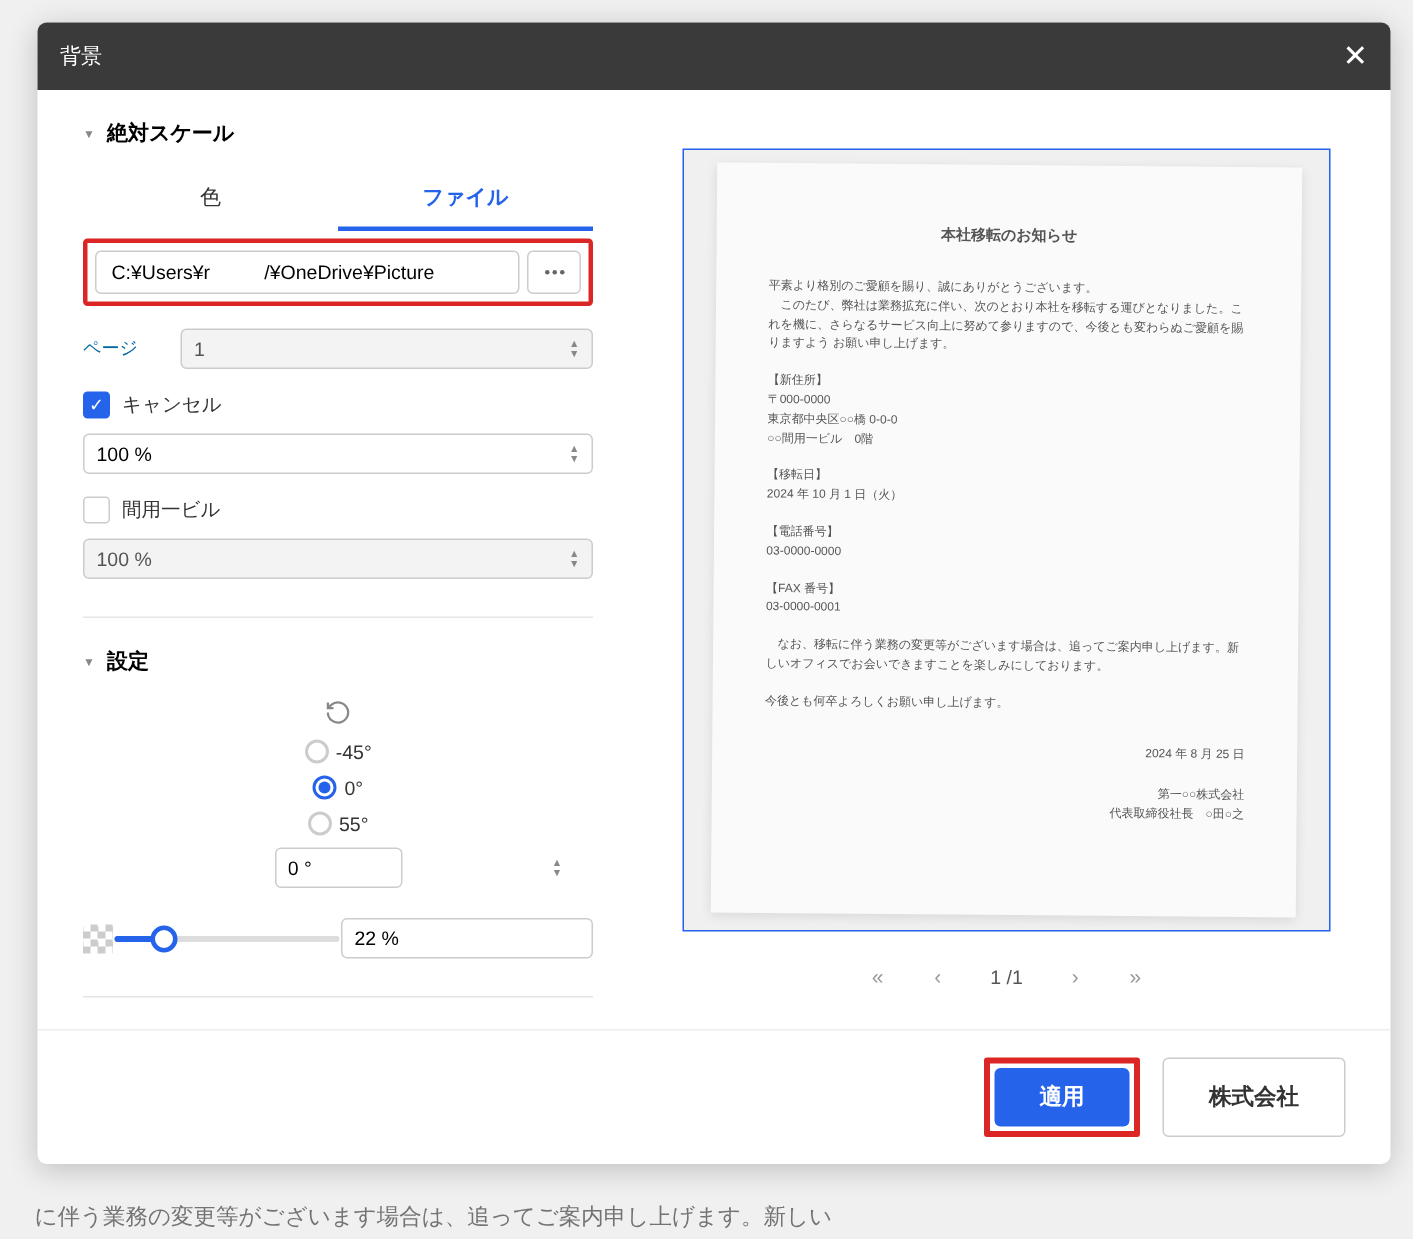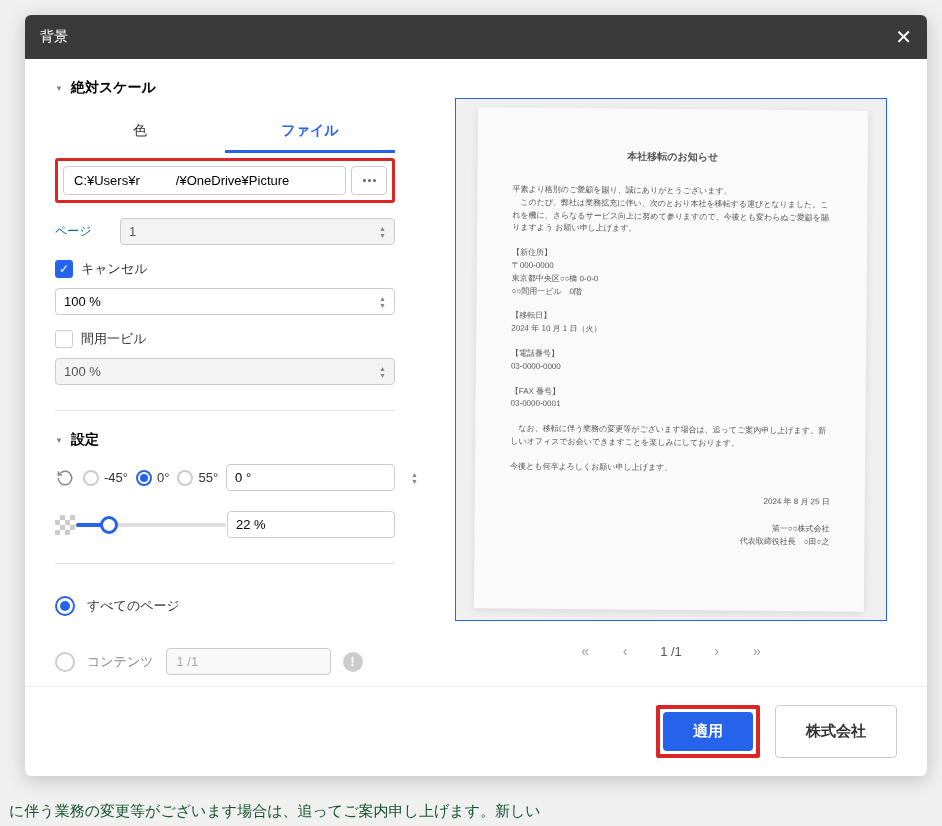--- a/index.html
+++ b/index.html
@@ -11,23 +11,23 @@
     body {
       background: #f0f0f0;
       position: relative;
       width: 942px;
       height: 826px;
       overflow: hidden;
     }
     .background-text {
       position: absolute;
       bottom: 5px;
-      left: 9px;
+      left: 23px;
       font-size: 15px;
-      color: #14532d;
+      color: #737373;
     }
     .dialog {
       position: absolute;
       top: 15px;
       left: 25px;
       right: 15px;
       bottom: 50px;
       background: #fff;
       border-radius: 6px;
       box-shadow: 0 4px 20px rgba(0,0,0,0.2);
@@ -200,20 +200,21 @@
     .divider {
       border: none;
       border-top: 1px solid #e5e5e5;
       margin: 25px 0 20px;
     }
     .rotation-row {
       display: flex;
       align-items: center;
       gap: 8px;
       margin-top: 15px;
+      flex-direction: column;
     }
     .rotation-icon {
       width: 20px;
       height: 20px;
       display: flex;
       align-items: center;
       justify-content: center;
       color: #888;
     }
     .radio-group {

